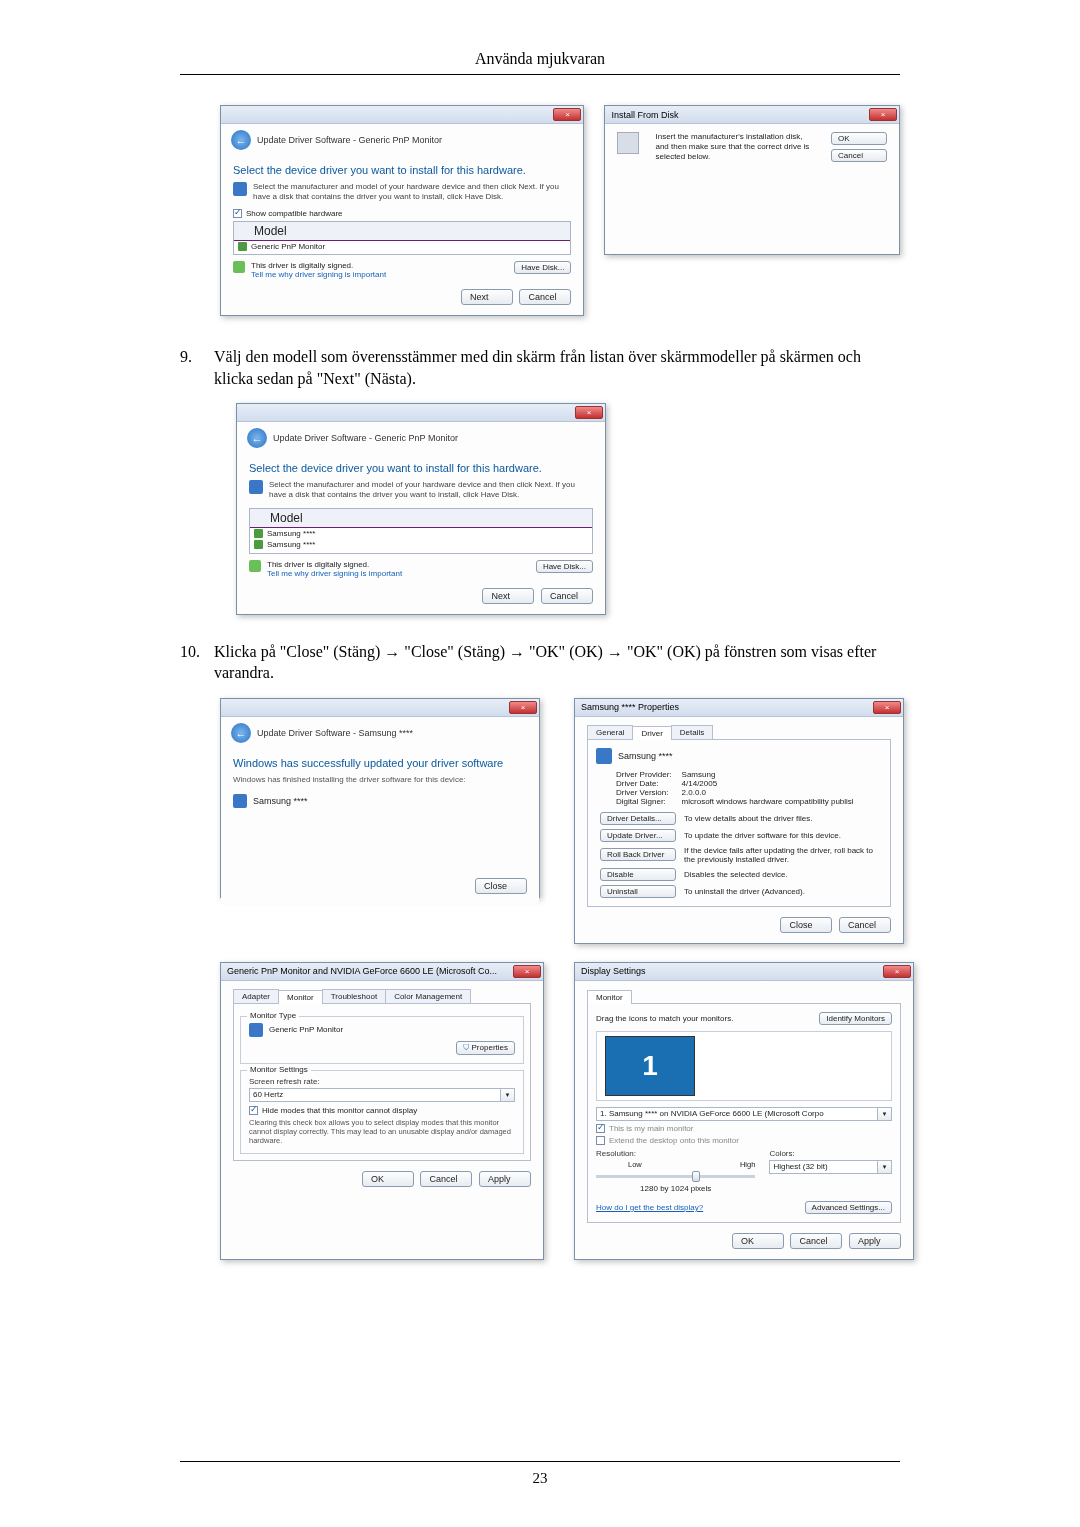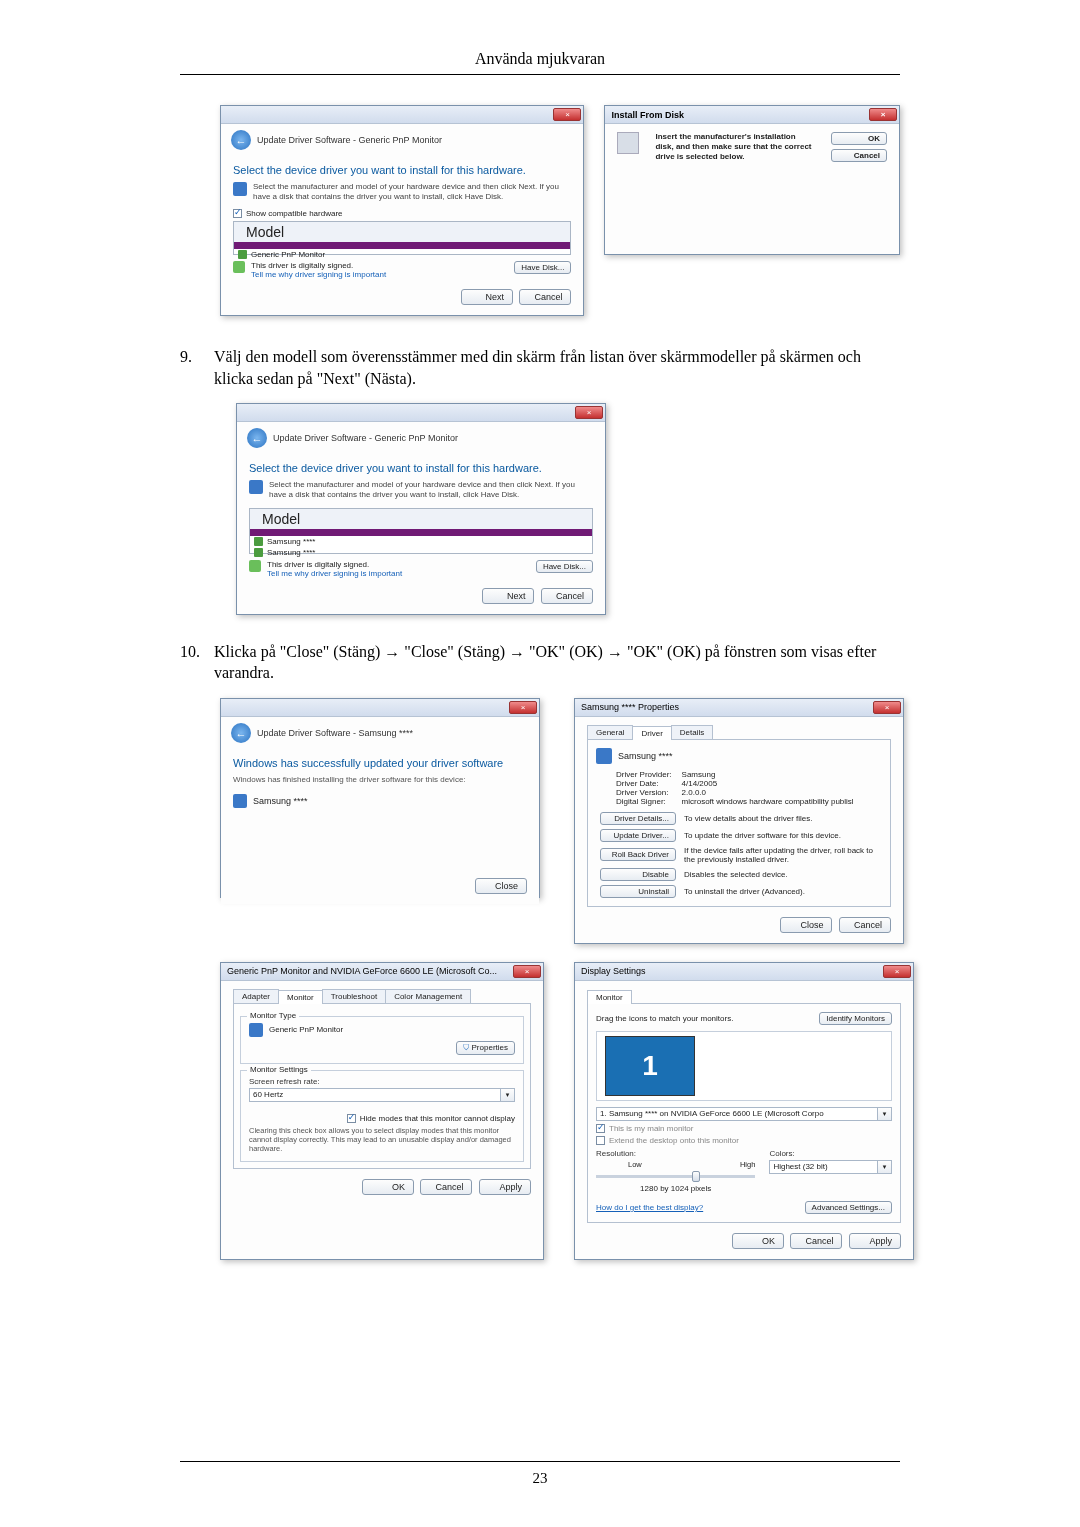--- a/index.html
+++ b/index.html
@@ -86,34 +86,34 @@
     }
     .win .body { padding: 8px 12px 10px 12px; background:#fdfdfd; }
     .win .heading { color: #0b5aa0; font-size: 11px; margin-bottom: 6px; }
     .win .sub { color:#444; font-size:8px; line-height:1.2; margin-bottom:8px; display:flex; gap:6px;}
     .win .sub .icon { width:14px; height:14px; background:#3a78c7; flex-shrink:0; border-radius:2px;}
     .win .listbox {
       border: 1px solid #aab6c5; background:#fff;
       height: 34px; margin-bottom:6px;
     }
     .win .listhead {
-      font-size:14px; background:#eef2f8; border-bottom:7px solid #701a75;
-      padding:2px 12px;
+      font-size:12px; background:#eef2f8; border-bottom:1px solid #701a75;
+      padding:2px 20px;
     }
     .win .listrow { padding:1px 4px; font-size:8px; display:flex; align-items:center; gap:4px;}
     .win .listrow .m-icon{width:9px;height:9px;background:#4b9c3f;border-radius:1px;}
     .win .signed { display:flex; gap:6px; font-size:8px; align-items:flex-start;}
     .win .signed .shield{width:12px;height:12px;background:#6abf5b;border-radius:2px;flex-shrink:0;}
     .win .signed a{color:#1560b8;text-decoration:none;}
     .win .btnrow { text-align:right; margin-top:10px; }
     .win .btn {
       display:inline-block; min-width:52px; padding:2px 8px;
       background:linear-gradient(#fdfdfd,#e7ecf2);
       border:1px solid #8a9baf; border-radius:3px;
-      font-size:9px; text-align:right; margin-left:4px;
+      font-size:9px; text-align:left; margin-left:4px;
     }
     .win .btn.sm{min-width:48px;padding:1px 6px;font-size:8px;}
     .win .fld {
       border:1px solid #a9b7c8; background:#fff; height:14px; width:100%;
       display:flex; align-items:center; padding-left:3px; font-size:8px;
     }
     .win .lbl{font-size:8px; color:#333; margin-bottom:2px;}
     .win .chk{font-size:8px; display:flex; align-items:flex-start; gap:4px; margin:3px 0;}
     .win .chk .box{width:9px;height:9px;border:1px solid #7a8da3;background:#fff;flex-shrink:0;position:relative;}
     .win .chk .box.checked::after{content:"✓";position:absolute;top:-3px;left:0;font-size:9px;color:#1560b8;}
@@ -176,21 +176,21 @@
           </div>
           <span class="btn sm">Have Disk...</span>
         </div>
         <div class="btnrow">
           <span class="btn">Next</span>
           <span class="btn">Cancel</span>
         </div>
       </div>
     </div>
 
-    <div class="win" style="width:300px;height:150px;font-weight:bold;">
+    <div class="win" style="width:300px;height:150px;">
       <div class="ttl">
           <span>Install From Disk</span>
           <span class="closeX">×</span>
         </div>
       <div class="body" style="display:flex;gap:16px;">
         <div style="width:22px;height:22px;background:#d8dee7;border:1px solid #aab;flex-shrink:0;"></div>
         <div style="flex:1;">
           <div style="font-size:8px;line-height:1.25;margin-bottom:4px;">Insert the manufacturer's installation disk, and then make sure that the correct drive is selected below.</div>
         </div>
         <div style="width:56px;">
@@ -355,21 +355,21 @@
             </div>
             <div style="text-align:right;margin-top:4px;"><span class="btn sm"><span style="color:#2a72c1;">⛉</span> <span>Properties</span></span></div>
           </div>
           <div class="groupbox">
             <span class="gl">Monitor Settings</span>
             <div class="lbl">Screen refresh rate:</div>
             <div class="dd">
                 <div class="fld">60 Hertz</div>
                 <div class="arw">▾</div>
               </div>
-            <div class="chk" style="margin-top:12px;justify-content:flex-end;">
+            <div class="chk" style="margin-top:4px;">
                 <div class="box checked"></div>
                 <span>Hide modes that this monitor cannot display</span>
               </div>
             <div style="font-size:7.5px;color:#555;line-height:1.2;margin-top:2px;">Clearing this check box allows you to select display modes that this monitor cannot display correctly. This may lead to an unusable display and/or damaged hardware.</div>
           </div>
         </div>
         <div class="btnrow">
           <span class="btn">OK</span>
           <span class="btn">Cancel</span>
           <span class="btn">Apply</span>

